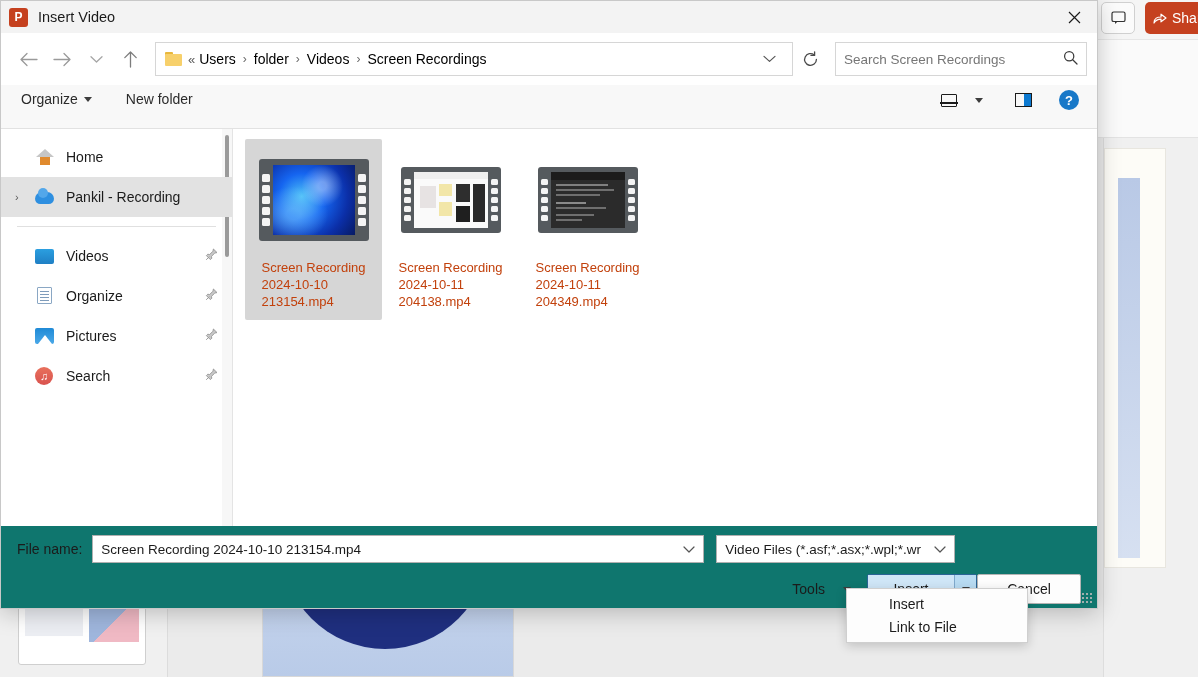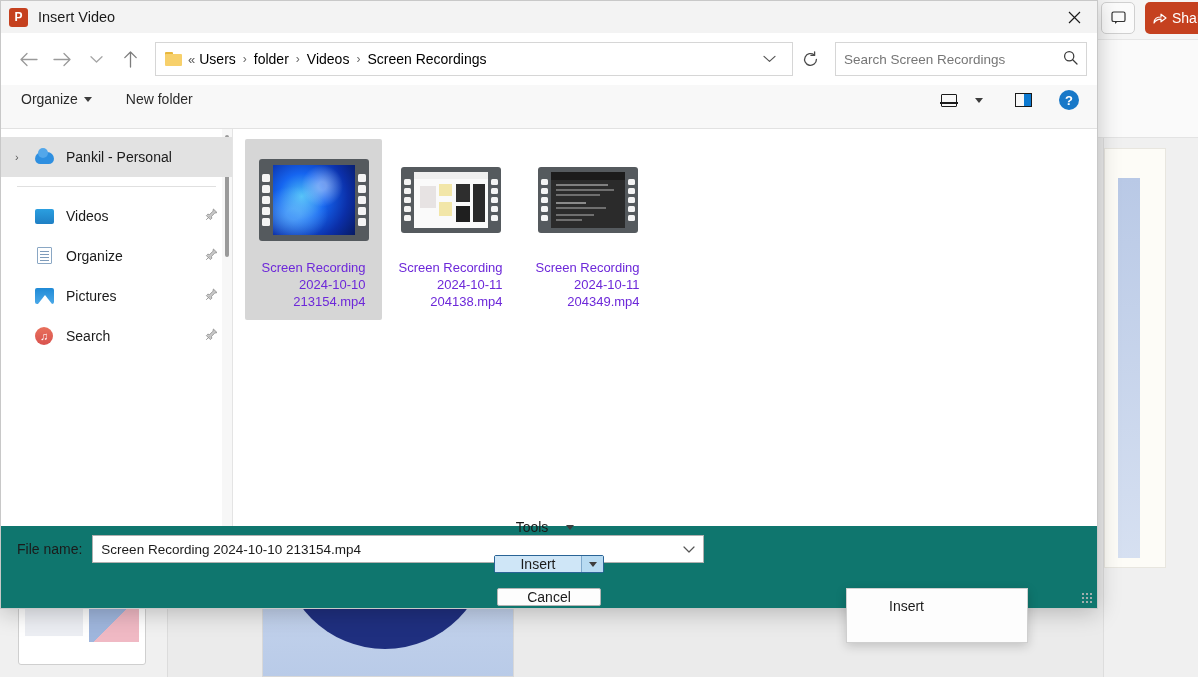--- a/index.html
+++ b/index.html
@@ -289,42 +289,42 @@
   }
   .scr-blue::after {
     content:""; position: absolute; inset: 0;
     background:
       radial-gradient(ellipse at 60% 30%, rgba(255,255,255,.40) 0 6%, transparent 30%),
       radial-gradient(ellipse at 25% 70%, rgba(120,200,255,.55) 0 8%, transparent 40%);
   }
   .scr-ui { background: #fafafa; position: relative; }
   .scr-dark { background: #2b2b2b; position: relative; }
   .file-name {
-    margin-top: 6px; font-size: 13px; line-height: 17px; color: #6d28d9;
-    text-align: right; white-space: pre-line;
+    margin-top: 6px; font-size: 13px; line-height: 17px; color: #c2410c;
+    text-align: left; white-space: pre-line;
   }
 
   
   .footer { background: #0f766e; padding: 0 16px; flex: none; position: relative; height: 82px; }
   .fn-row { display: flex; align-items: center; height: 46px; }
   .fn-label { font-size: 14px; color: #1b1b1b; margin-right: 10px; }
   .fn-input {
     width: 612px; height: 28px; background: #fff; border: 1px solid #b0b0b0;
     display: flex; align-items: center; padding: 0 8px; font-size: 13.5px;
     color: #1b1b1b;
   }
   .fn-input .chev { margin-left: auto; color: #555; font-size: 11px; }
   .type-select {
     width: 239px; height: 28px; margin-left: 12px; background: #fff;
     border: 1px solid #b0b0b0; display: flex; align-items: center;
     padding: 0 8px; font-size: 13.5px; color: #1b1b1b; overflow: hidden;
     white-space: nowrap;
   }
   .type-select .chev { margin-left: auto; color: #555; font-size: 11px; padding-left: 4px; }
-  .btn-row { display: flex; align-items: center; justify-content: flex-end; height: 34px; gap: 15px; flex-direction: column; }
+  .btn-row { display: flex; align-items: center; justify-content: flex-end; height: 34px; gap: 0; }
   .tools-btn {
     font-size: 14px; color: #1b1b1b; display: flex; align-items: center;
     gap: 18px; padding: 5px 8px; margin-right: 8px;
   }
   .split-btn { display: flex; height: 30px; border: 1px solid #2a6496; border-radius: 2px; }
   .split-main {
     width: 86px; background: #cfe6f7; display: flex; align-items: center;
     justify-content: center; font-size: 14px; color: #1b1b1b;
   }
   .split-arrow {
@@ -500,28 +500,34 @@
         </div>
       </div>
     </div>
 
     <div class="dlg-body">
 
       <div class="sidebar">
         <div class="sb-scrolltrack"></div>
         <div class="sb-scroll"></div>
 
+        <div class="sb-item">
+          <span class="sb-ic">
+              <span class="ic-home"></span>
+            </span>
+          <span class="sb-label">Home</span>
+        </div>
 
 
         <div class="sb-item selected">
           <span class="sb-chev">›</span>
           <span class="sb-ic">
               <span class="ic-cloud"></span>
             </span>
-          <span class="sb-label">Pankil - Personal</span>
+          <span class="sb-label">Pankil - Recording</span>
         </div>
 
         <div class="sb-sep"></div>
 
         <div class="sb-item">
           <span class="sb-ic">
               <span class="ic-desktop"></span>
             </span>
           <span class="sb-label">Videos</span>
           <span class="sb-pin">
@@ -675,20 +681,28 @@
       <div class="fn-row">
         <span class="fn-label">File name:</span>
         <div class="fn-input">
           <span>Screen Recording 2024-10-10 213154.mp4</span>
           <span class="chev">
             <svg width="12" height="7" viewBox="0 0 12 7">
                 <path d="M1 1 L6 6 L11 1" stroke="#555" stroke-width="1.2" fill="none" stroke-linecap="round" stroke-linejoin="round"></path>
               </svg>
           </span>
         </div>
+        <div class="type-select">
+          <span>Video Files (*.asf;*.asx;*.wpl;*.wr</span>
+          <span class="chev">
+            <svg width="12" height="7" viewBox="0 0 12 7">
+                <path d="M1 1 L6 6 L11 1" stroke="#555" stroke-width="1.2" fill="none" stroke-linecap="round" stroke-linejoin="round"></path>
+              </svg>
+          </span>
+        </div>
       </div>
 
       <div class="btn-row">
         <div class="tools-btn">
           <span>Tools</span>
           <span class="caret-dn"></span>
         </div>
         <div class="split-btn">
           <div class="split-main">
             <span>Insert</span>
@@ -701,15 +715,16 @@
           <span>Cancel</span>
         </div>
       </div>
 
       <div class="grip"></div>
     </div>
   </div>
 
   <div class="dropmenu">
     <div class="dropitem">Insert</div>
+    <div class="dropitem">Link to File</div>
   </div>
 
 </div>
 
 </body></html>

